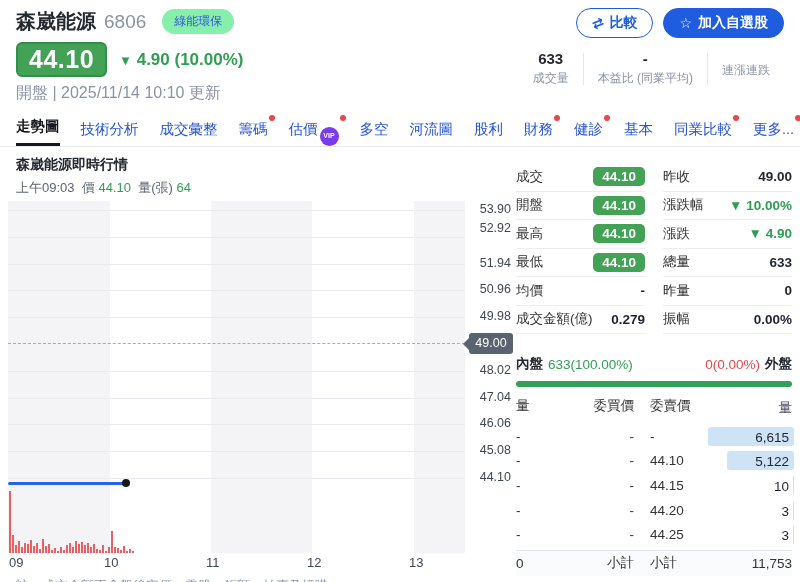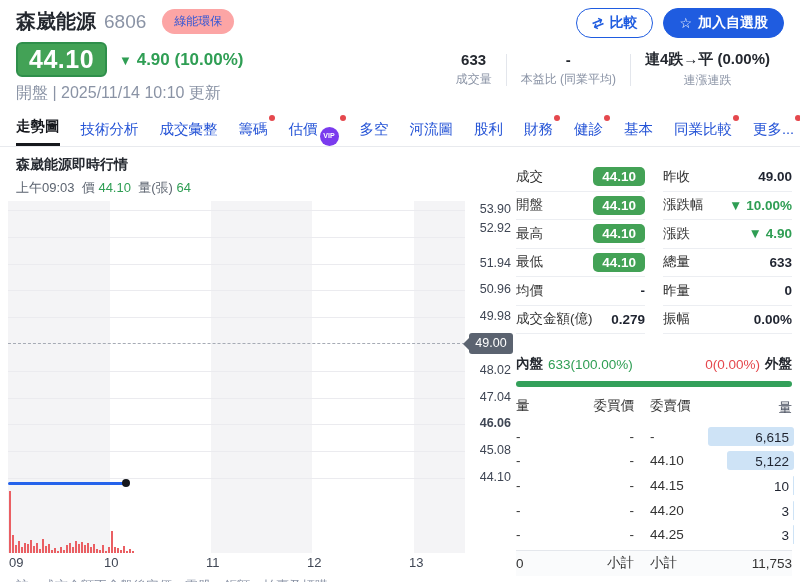--- a/index.html
+++ b/index.html
@@ -4,21 +4,21 @@
 <style>
   * { margin:0; padding:0; box-sizing:border-box; }
   html,body { width:800px; height:582px; overflow:hidden; background:#fff;
     font-family:"Liberation Sans","DejaVu Sans",sans-serif; color:#222; }
 
   
   .top { display:flex; justify-content:space-between; padding:8px 16px 0 16px; }
   .name-row { display:flex; align-items:center; gap:8px; }
   .stock-name { font-size:20px; font-weight:bold; color:#24282f; }
   .stock-code { font-size:19px; color:#8a93a5; }
-  .tag-pill { font-size:12px; color:#3457d5; background:#fca5a5; border-radius:13px;
+  .tag-pill { font-size:12px; color:#3457d5; background:#86efac; border-radius:13px;
     padding:4px 12px; margin-left:8px; cursor:pointer; }
   .price-row { display:flex; align-items:center; gap:12px; margin-top:7px; }
   .price-box { background:#43a256; border:2px solid #2f8f4b; color:#fff; font-size:25px;
     font-weight:bold; padding:1px 11px; border-radius:6px; letter-spacing:.5px; }
   .chg { color:#2f9e54; font-size:17px; font-weight:bold; }
   .chg .arrow { font-size:13px; }
   .update { font-size:16px; color:#8a93a5; margin-top:6px; }
 
   .top-right { display:flex; flex-direction:column; align-items:flex-end; }
   .btn-row { display:flex; gap:10px; }
@@ -134,21 +134,20 @@
           <b>633</b>
           <span>成交量</span>
         </div>
       <div class="vdiv"></div>
       <div class="stat">
           <b>-</b>
           <span>本益比 (同業平均)</span>
         </div>
       <div class="vdiv"></div>
       <div class="stat">
-          <b>連4跌→平 (0.00%)</b>
           <span>連漲連跌</span>
         </div>
     </div>
   </div>
 </div>
 
 <div class="tabs">
   <span class="tab active">走勢圖</span>
   <span class="tab">技術分析</span>
   <span class="tab">成交彙整</span>
@@ -236,21 +235,21 @@
         </div>
       <div class="ygut">
         <div class="ybadge">49.00</div>
       <div class="ylab" style="top: 1px;">53.90</div>
           <div class="ylab" style="top: 20px;">52.92</div>
           <div class="ylab" style="top: 55px;">51.94</div>
           <div class="ylab" style="top: 81px;">50.96</div>
           <div class="ylab" style="top: 108px;">49.98</div>
           <div class="ylab" style="top: 162px; text-align: right;">48.02</div>
           <div class="ylab" style="top: 189px;">47.04</div>
-          <div class="ylab" style="top: 215px; font-weight: bold;">46.06</div>
+          <div class="ylab" style="top: 215px;">46.06</div>
           <div class="ylab" style="top: 242px;">45.08</div>
           <div class="ylab" style="top: 269px;">44.10</div>
         </div>
     </div>
     <div class="xaxis">
       <span class="xlab" style="left:1px">09</span>
       <span class="xlab" style="left:96px">10</span>
       <span class="xlab" style="left:198px">11</span>
       <span class="xlab" style="left:299px">12</span>
       <span class="xlab" style="left:401px">13</span>

